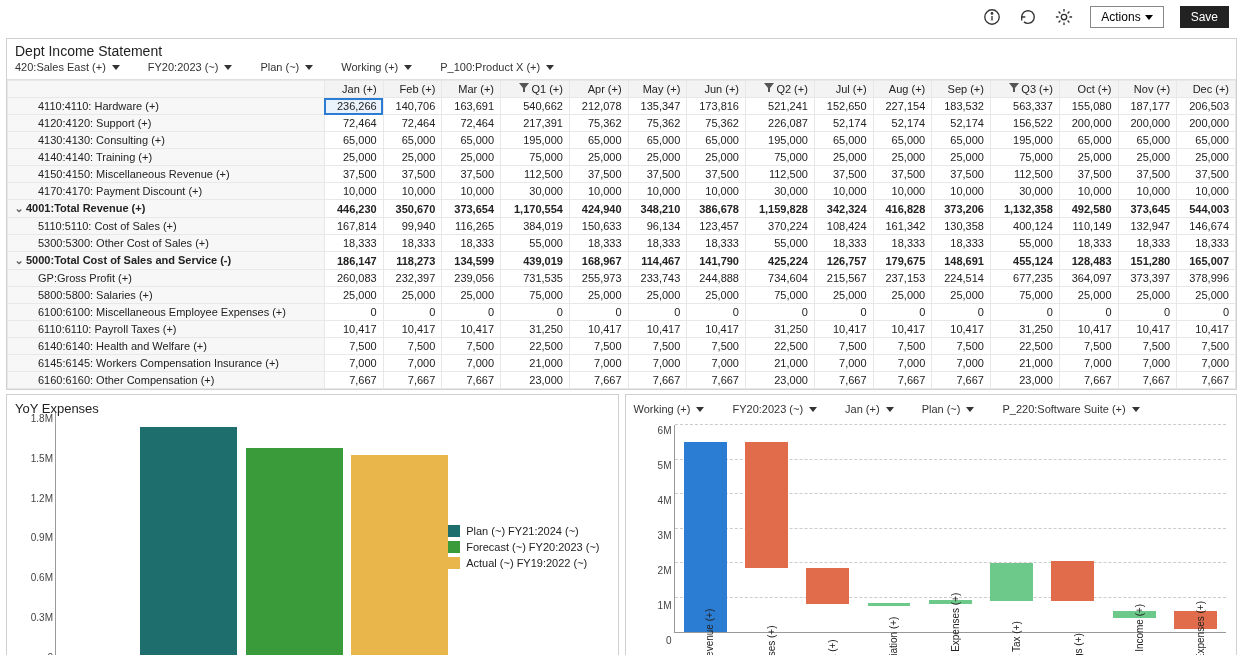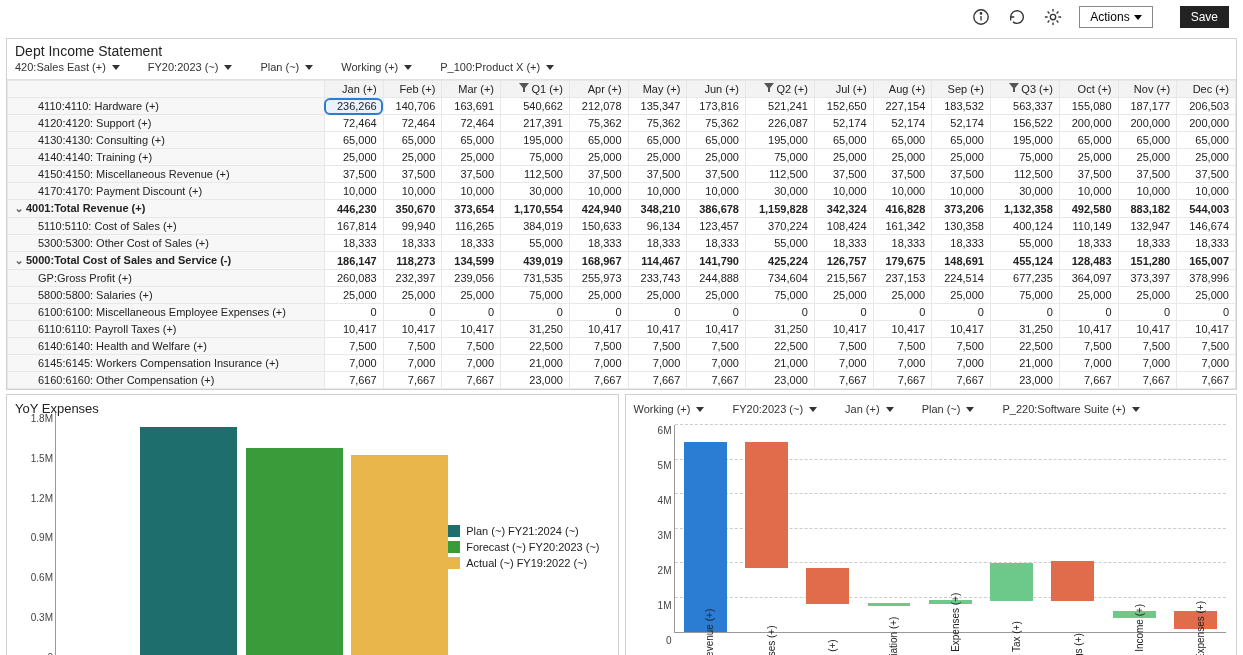--- a/index.html
+++ b/index.html
@@ -1,36 +1,36 @@
 <!DOCTYPE html>
 <html><head>
 <meta charset="utf-8">
 <style>
   * { box-sizing: border-box; margin: 0; padding: 0; }
   body { font-family: "Segoe UI", Arial, sans-serif; font-size: 12px; color: #222; background: #fff; width: 1243px; }
   .toolbar-top { display: flex; justify-content: flex-end; align-items: center; gap: 16px; padding: 6px 14px; }
   .icon-btn { width: 20px; height: 20px; display: inline-flex; align-items: center; justify-content: center; cursor: pointer; }
   .icon-btn svg { stroke: #333; fill: none; stroke-width: 1.5; }
   .btn { border: 1px solid #888; background: #fff; padding: 3px 10px; cursor: pointer; font-size: 12px; display: inline-flex; align-items: center; gap: 4px; }
-  .btn-dark { background: #222; color: #fff; border-color: #222; margin-left: 11px; }
+  .btn-dark { background: #222; color: #fff; border-color: #222; }
   .tri-down { width: 0; height: 0; border-left: 4px solid transparent; border-right: 4px solid transparent; border-top: 5px solid currentColor; display: inline-block; }
 
   .panel { border: 1px solid #d0d0d0; margin: 4px 6px; background: #fff; }
   .panel-title { font-size: 14px; padding: 4px 8px 0 8px; font-weight: 400; }
   .filter-row { display: flex; gap: 28px; padding: 2px 8px 6px 8px; font-size: 11px; color: #333; }
   .filter-item { display: inline-flex; align-items: center; gap: 6px; cursor: pointer; }
 
   .grid-wrap { overflow: hidden; border-top: 1px solid #e0e0e0; }
   table.grid { border-collapse: collapse; width: 100%; font-size: 11px; }
   table.grid th, table.grid td { border: 1px solid #e8e8e8; padding: 2px 6px; white-space: nowrap; text-align: right; height: 15px; }
   table.grid th { background: #f3f3f3; font-weight: 400; }
   table.grid th:first-child, table.grid td:first-child { text-align: left; background: #f7f7f7; min-width: 200px; }
   table.grid td:first-child.indent { padding-left: 30px; }
   table.grid tr.bold td, table.grid tr.bold th:first-child { font-weight: 700; }
-  td.sel { outline: 2px solid #2b7dd4; outline-offset: -2px; background: #eaf3fc !important; border-radius: 6px; }
+  td.sel { outline: 2px solid #2b7dd4; outline-offset: -2px; background: #eaf3fc !important; }
   .row-expand { display:inline-block; width:10px; text-align:center; color:#666; margin-right:2px; }
   .filt { display:inline-block; width:10px; height:10px; margin-right:2px; }
   .filt svg { display:block; }
 
   .charts-row { display: flex; gap: 6px; padding: 0 6px 6px 6px; }
   .chart-panel { flex: 1; border: 1px solid #d0d0d0; padding: 6px 8px 18px 8px; position: relative; height: 300px; }
   .chart-title { font-size: 13px; margin-bottom: 2px; }
   .legend { position: absolute; right: 18px; top: 130px; font-size: 11px; }
   .legend-item { display: flex; align-items: flex-end; gap: 6px; margin-bottom: 4px; }
   .swatch { width: 12px; height: 12px; }
@@ -239,21 +239,21 @@
             <td class="">1,170,554</td>
             <td class="">424,940</td>
             <td class="">348,210</td>
             <td class="">386,678</td>
             <td class="">1,159,828</td>
             <td class="">342,324</td>
             <td class="">416,828</td>
             <td class="">373,206</td>
             <td class="">1,132,358</td>
             <td class="">492,580</td>
-            <td class="">883,182</td>
+            <td class="">373,645</td>
             <td class="">544,003</td>
           </tr>
           <tr class="">
             <td class="indent">5110:5110: Cost of Sales (+)</td>
             <td class="">167,814</td>
             <td class="">99,940</td>
             <td class="">116,265</td>
             <td class="">384,019</td>
             <td class="">150,633</td>
             <td class="">96,134</td>

